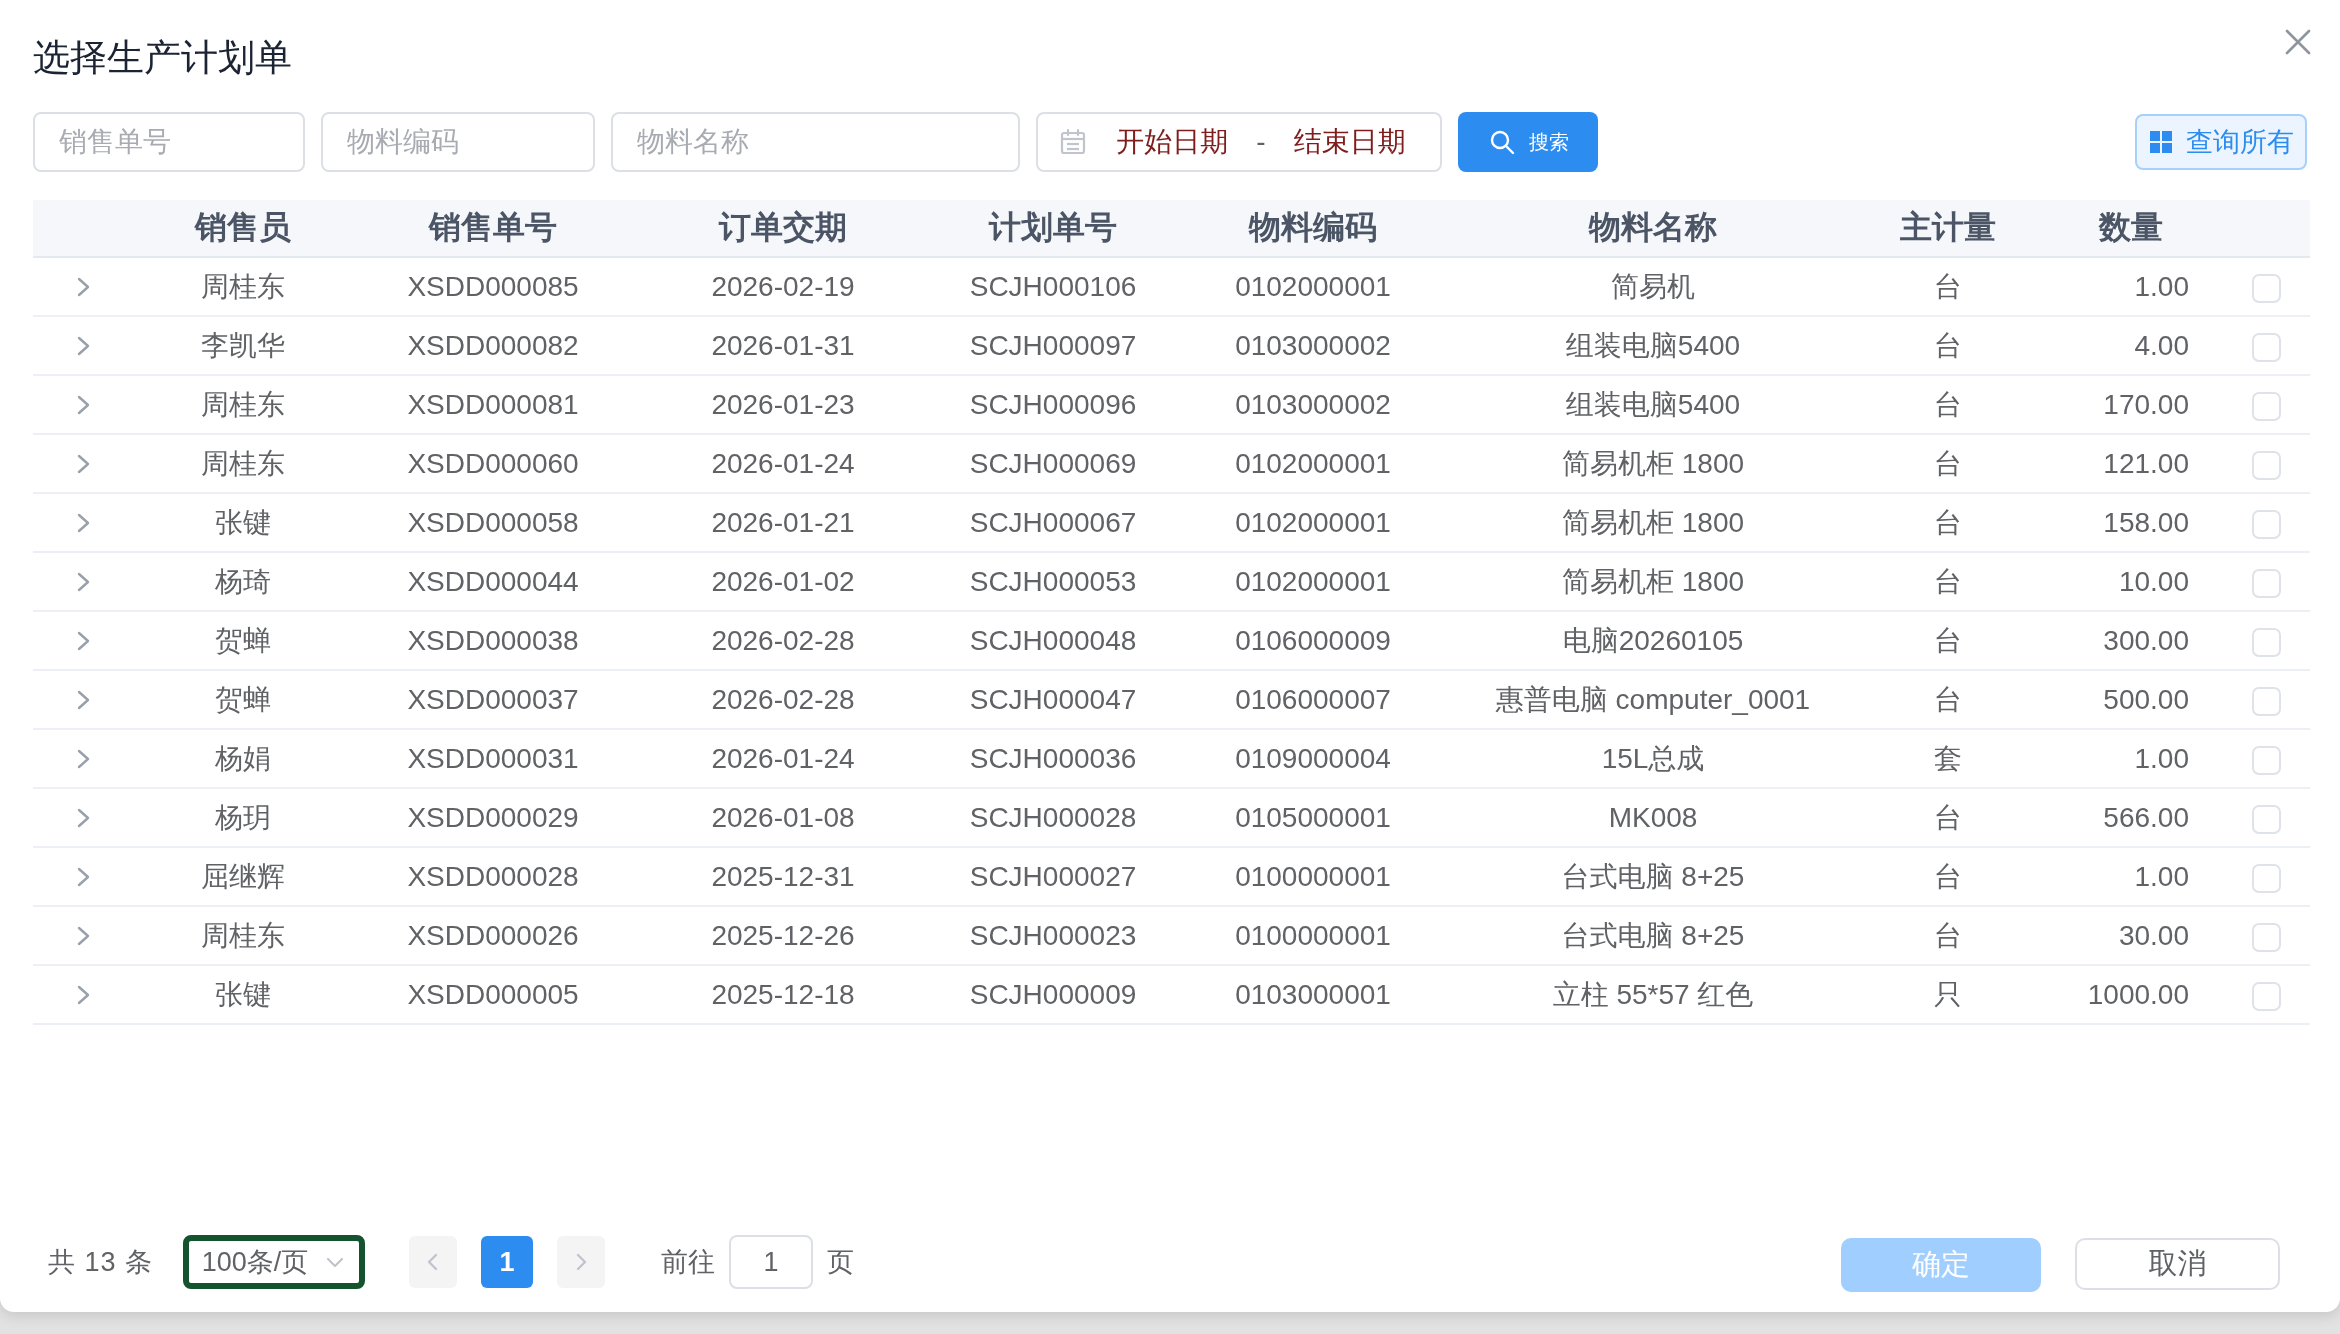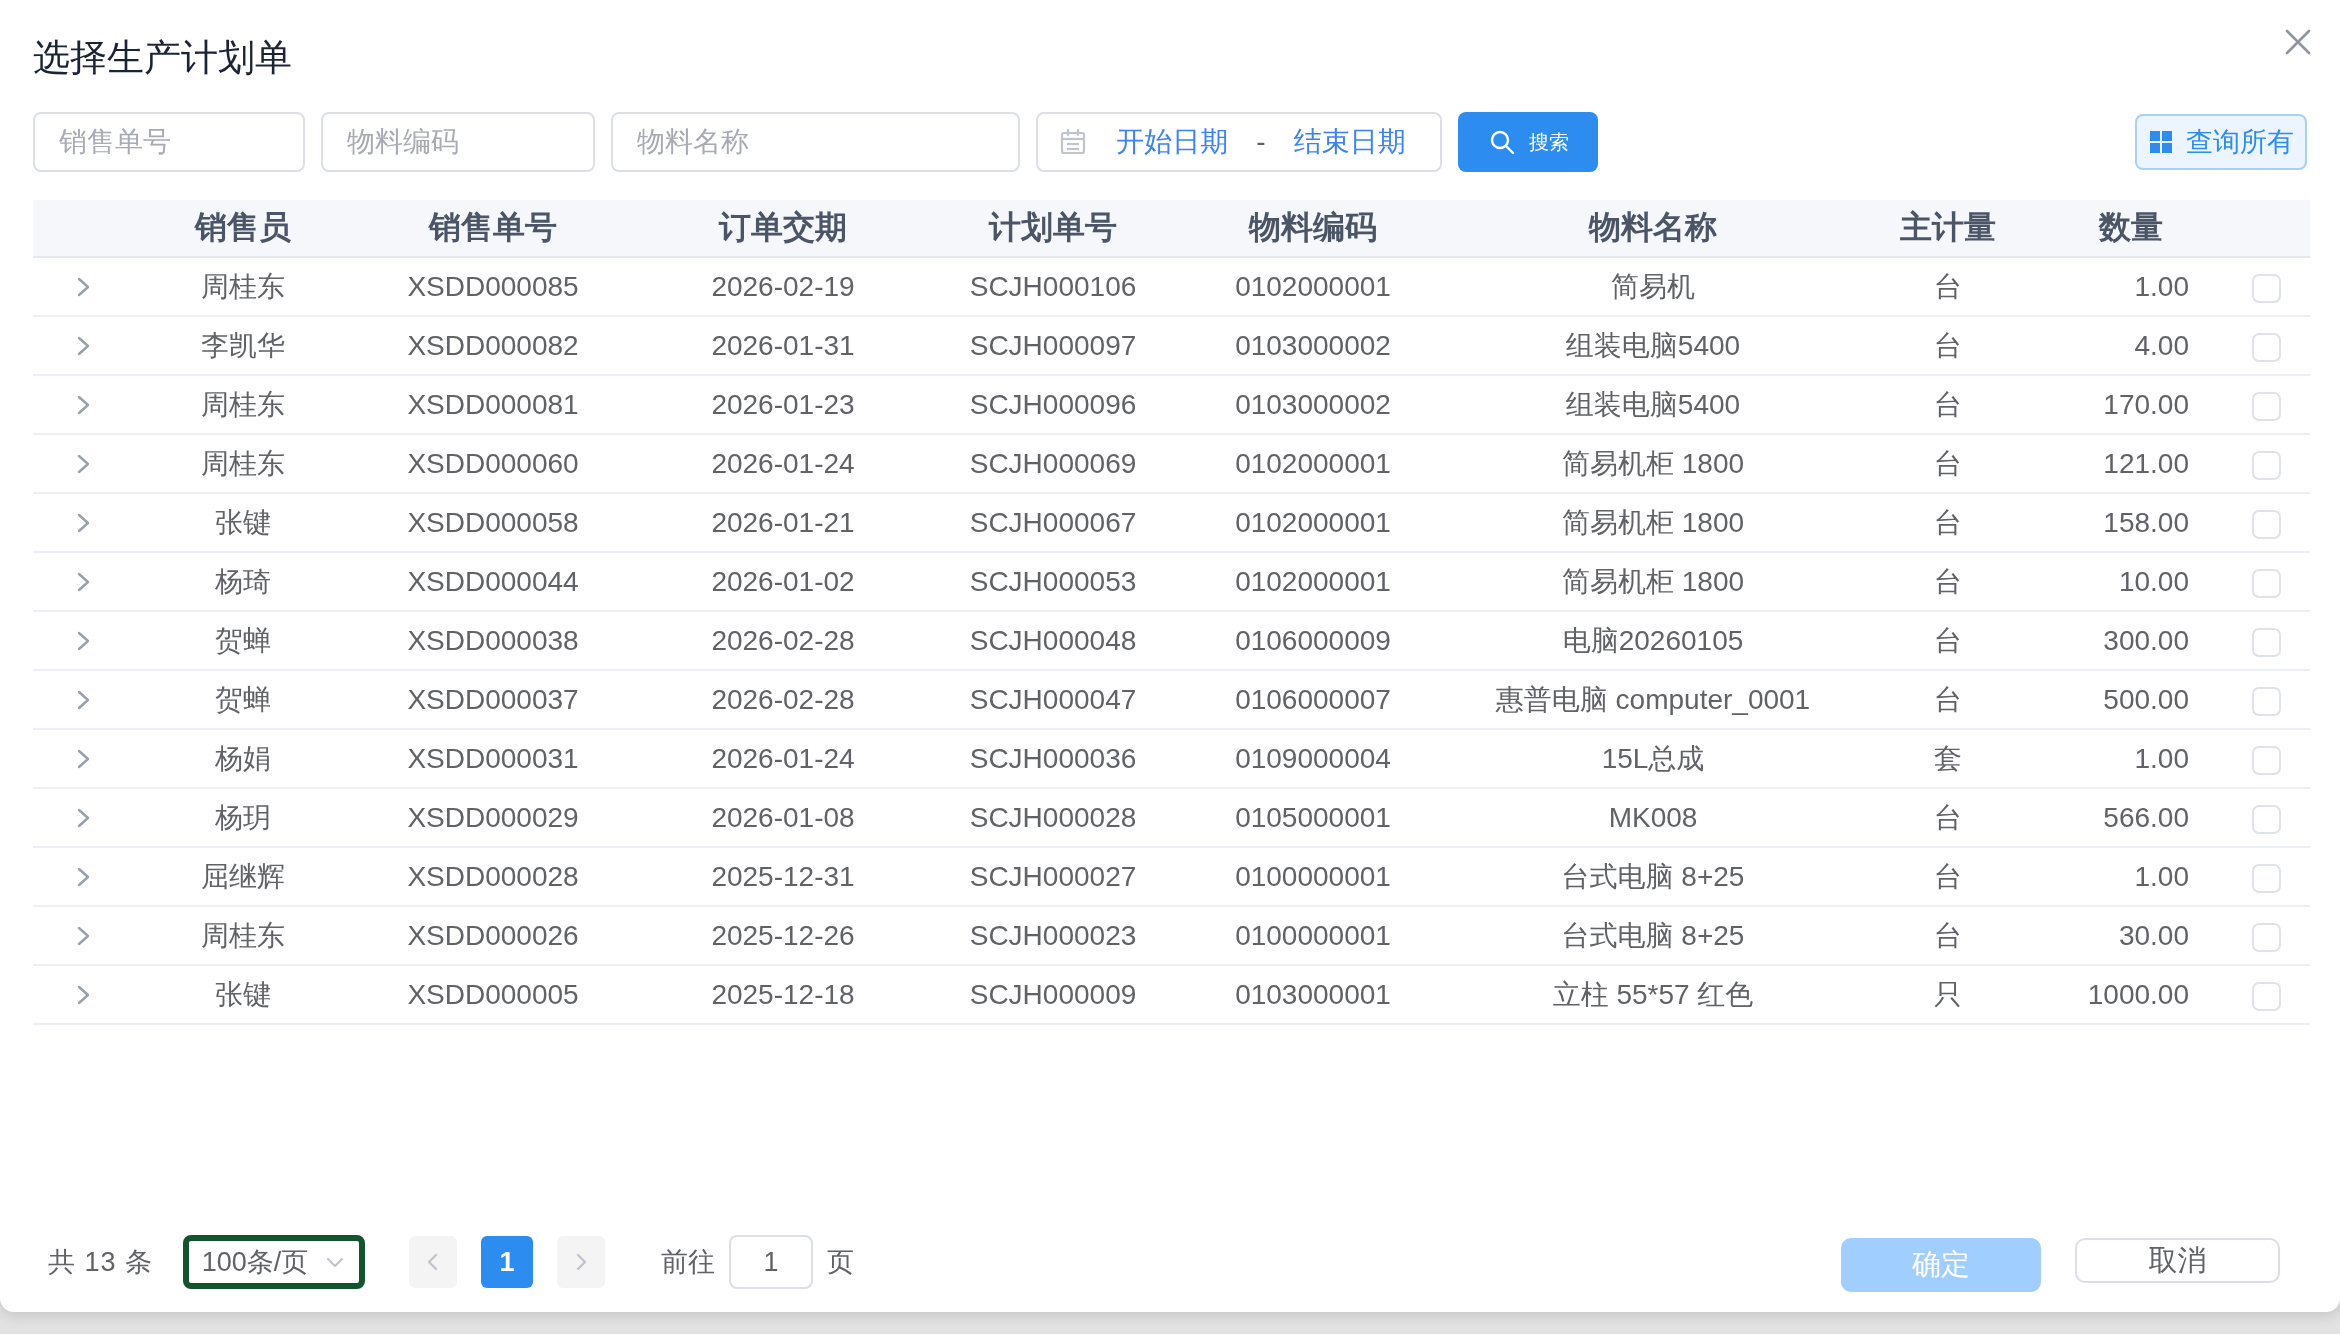--- a/index.html
+++ b/index.html
@@ -35,21 +35,21 @@
   .filter-input::placeholder { color:#a8abb2; }
   .w-sales { width:272px; }
   .w-code  { width:274px; }
   .w-name  { width:409px; }
 
   .date-range {
     width:406px; height:60px; border:2px solid #dcdfe6; border-radius:8px;
     display:flex; align-items:center; padding:0 20px; gap:14px; background:#fff;
     cursor:text;
   }
-  .date-range .ph { font-size:28px; color:#3b82f6; flex:1; text-align:center; }
+  .date-range .ph { font-size:28px; color:#7f1d1d; flex:1; text-align:center; }
   .date-range .sep { font-size:28px; color:#606266; }
 
   .btn-search {
     height:60px; width:140px; border:none; border-radius:8px;
     background:#2d8cf0; color:#fff; font-size:20px;
     display:flex; align-items:center; justify-content:center; gap:12px;
     cursor:pointer; font-family:"Liberation Sans", sans-serif;
   }
 
   .btn-query-all {
@@ -112,21 +112,21 @@
 
   .footer-actions {
     position:absolute; right:60px; bottom:20px; display:flex; gap:34px;
   }
   .btn-confirm {
     width:200px; height:54px; border:none; border-radius:10px;
     background:#a0cfff; color:#fff; font-size:29px; cursor:not-allowed;
     font-family:"Liberation Sans", sans-serif;
   }
   .btn-cancel {
-    width:205px; height:45px; border:2px solid #dcdfe6; border-radius:10px;
+    width:205px; height:52px; border:2px solid #dcdfe6; border-radius:10px;
     background:#fff; color:#606266; font-size:29px; cursor:pointer;
     font-family:"Liberation Sans", sans-serif;
   }
 
   .icon-svg { display:block; }
 </style>
 </head>
 <body>
 
 <div class="dialog">

